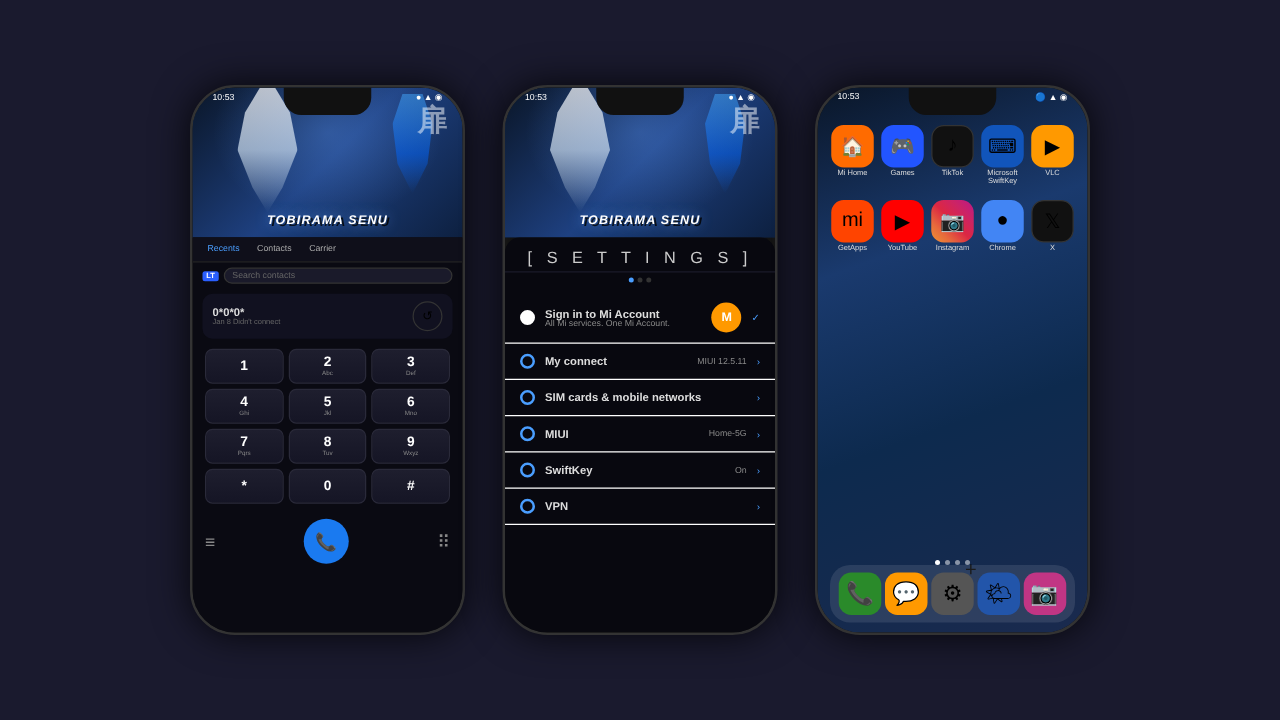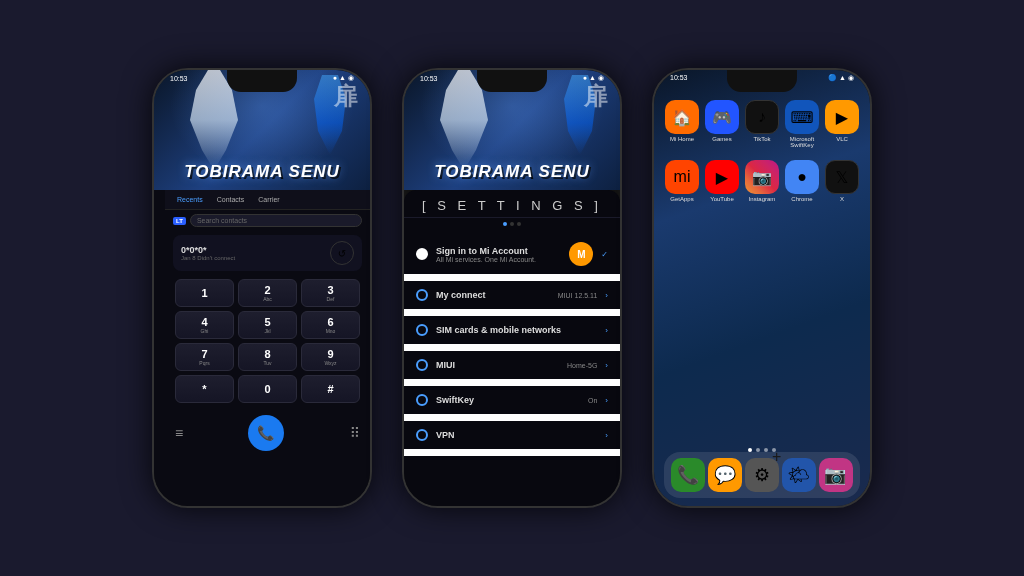--- a/index.html
+++ b/index.html
@@ -62,21 +62,21 @@
       inset: 0;
       background: 
         radial-gradient(ellipse at 50% 30%, rgba(100,160,255,0.3) 0%, transparent 60%),
         linear-gradient(135deg, #0a1628, #1e4080, #0d2040);
     }
     .anime-title {
       position: absolute;
       bottom: 8px;
       left: 50%;
       transform: translateX(-50%);
-      font-size: 17px;
+      font-size: 10px;
       font-weight: 900;
       color: #fff;
       letter-spacing: 1px;
       text-shadow: 0 0 10px rgba(100,160,255,0.8), 2px 2px 0 #000;
       white-space: nowrap;
       font-style: italic;
     }
     
     .kanji {
       position: absolute;
@@ -86,21 +86,20 @@
       color: rgba(255,255,255,0.5);
       font-weight: 900;
     }
 
     
     .phone1-content {
       position: absolute;
       top: 120px;
       left: 0; right: 0; bottom: 0;
       background: #0a0a12;
-      padding-left: 11px;
     }
     .tabs-row {
       display: flex;
       align-items: center;
       padding: 4px 8px;
       gap: 6px;
       background: #0f0f1a;
       border-bottom: 1px solid #222;
     }
     .tab-item {
@@ -214,21 +213,21 @@
     }
     .dot { width: 4px; height: 4px; border-radius: 50%; background: #4a9eff; }
     .dot.inactive { background: #333; }
     .settings-list {
       padding: 4px 0;
     }
     .settings-item {
       display: flex;
       align-items: center;
       padding: 8px 12px;
-      border-bottom: 7px solid #ffffff;
+      border-bottom: 1px solid #ffffff;
       gap: 8px;
     }
     .settings-radio {
       width: 12px; height: 12px;
       border-radius: 50%;
       border: 2px solid #4a9eff;
       flex-shrink: 0;
     }
     .settings-radio.filled { background: #fff; border-color: #fff; }
     .settings-item-content { flex: 1; }

